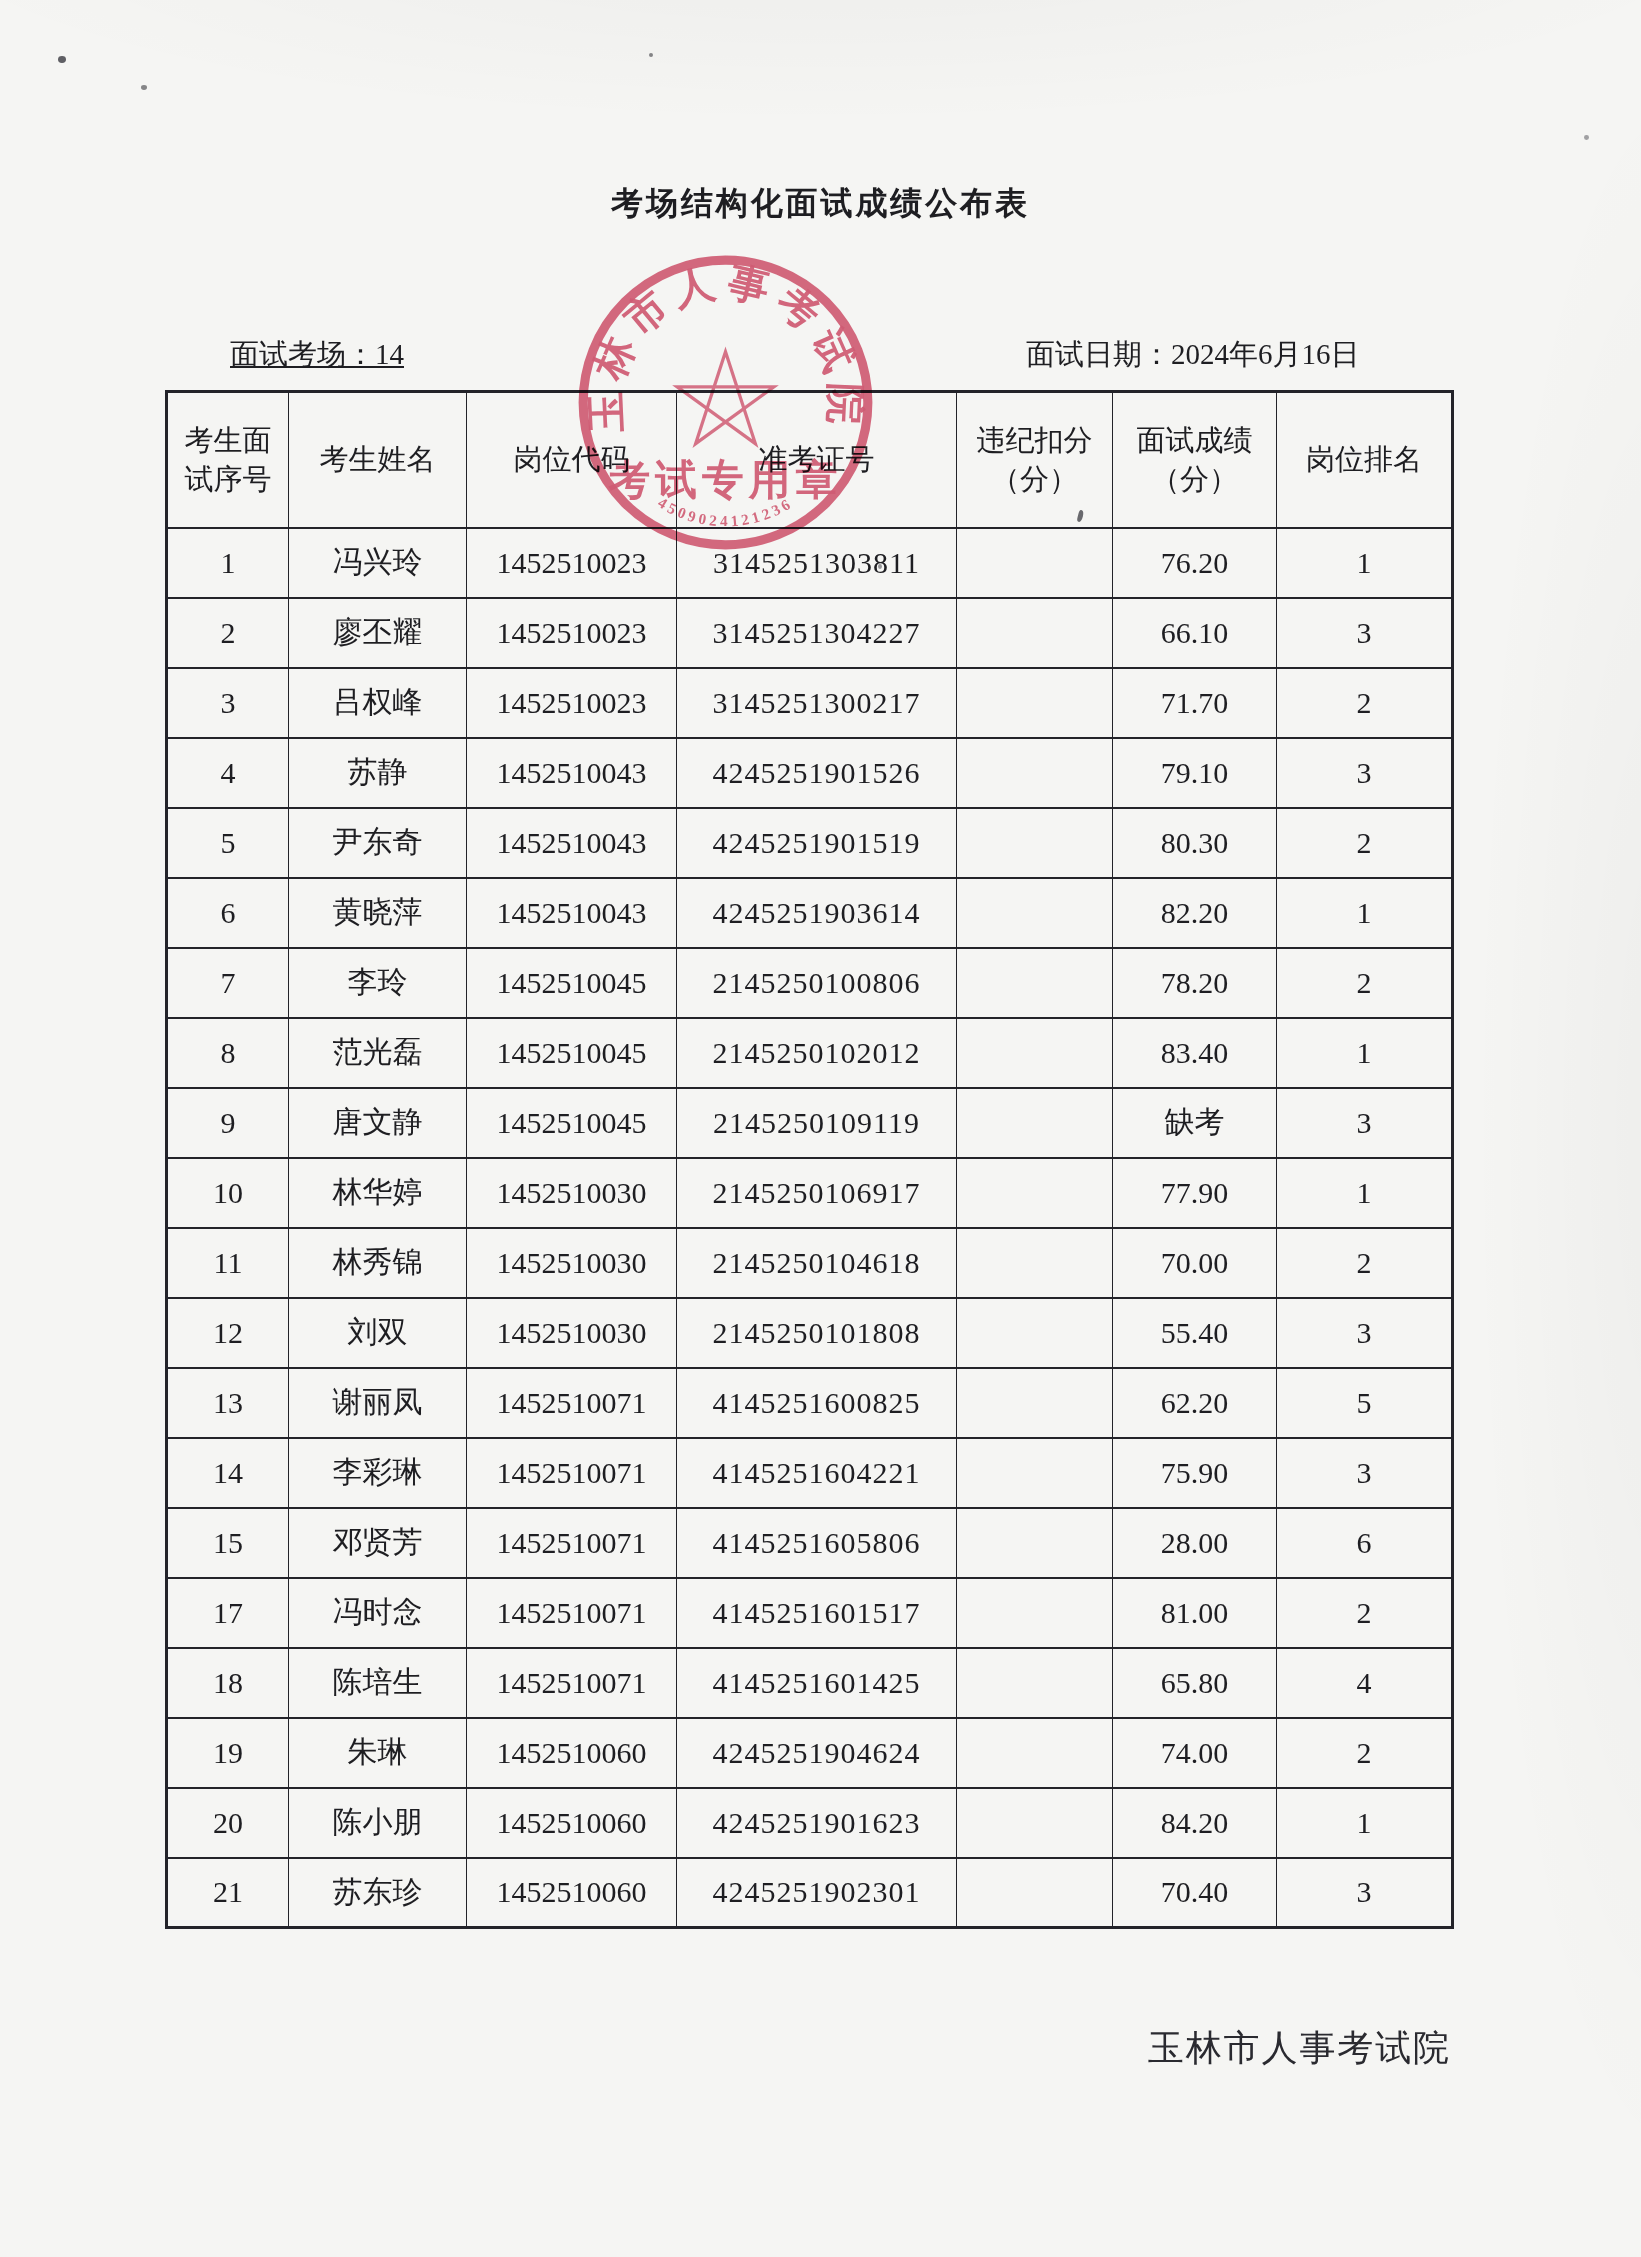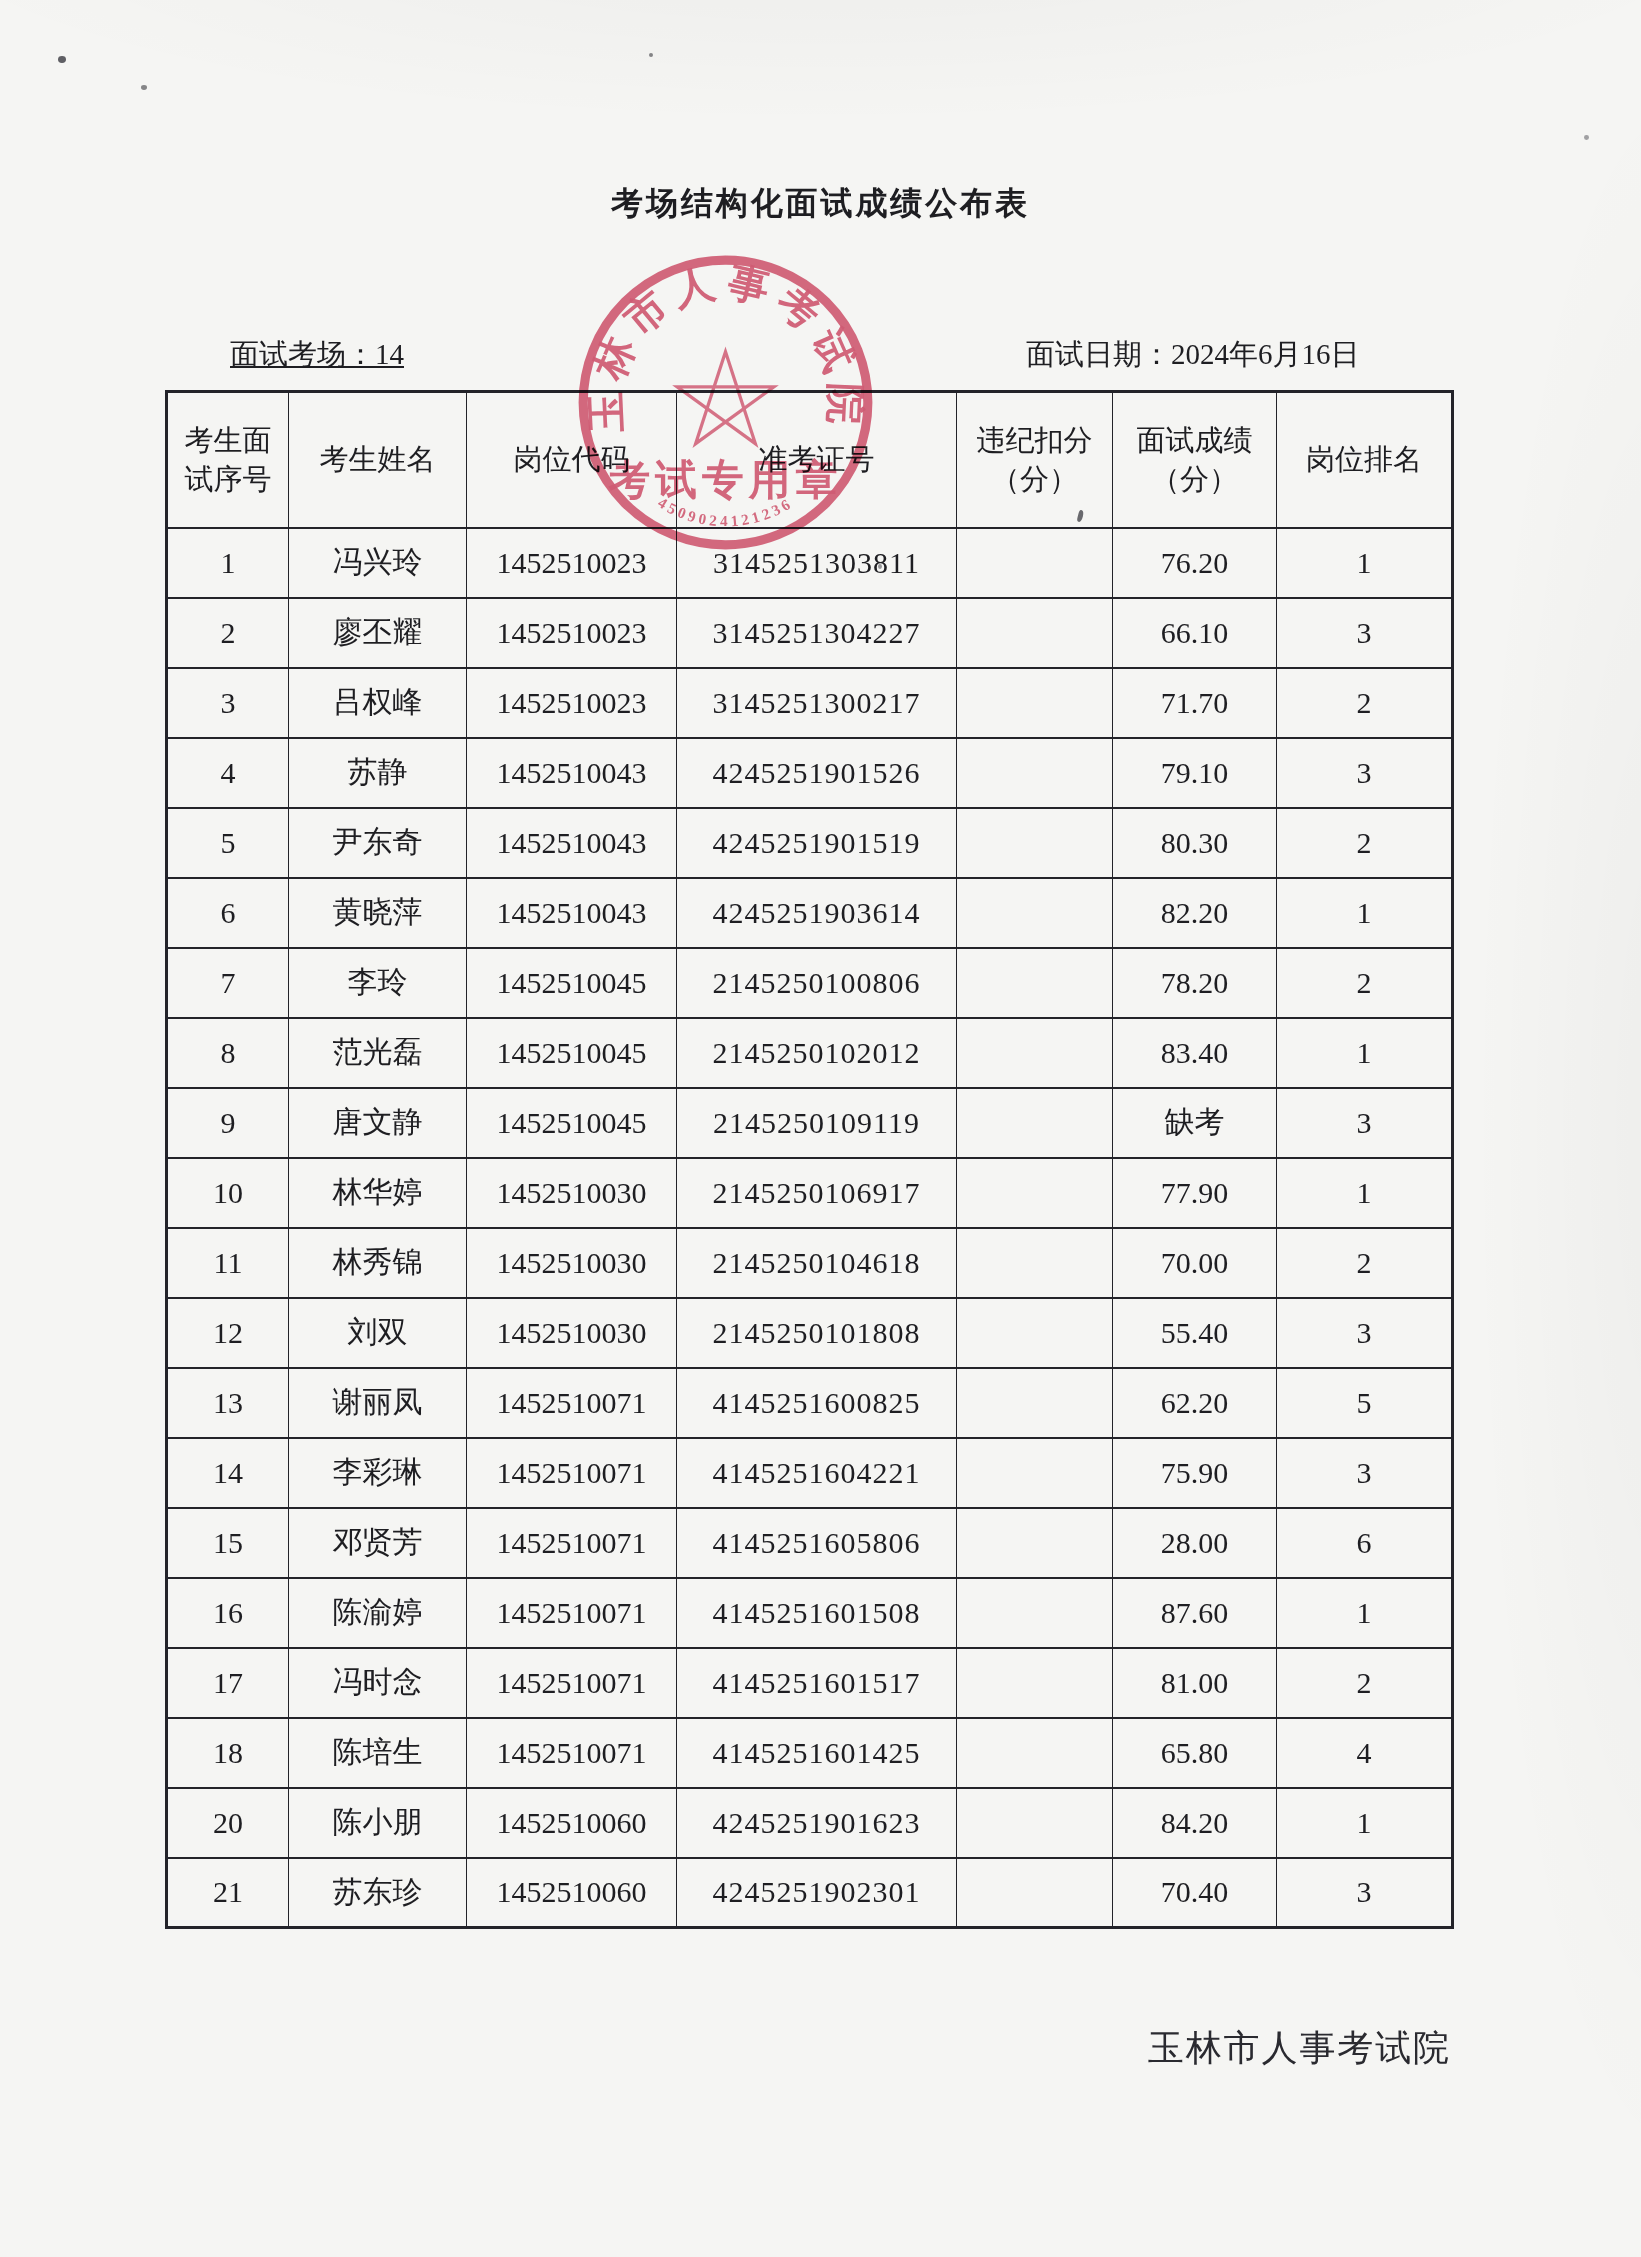--- a/index.html
+++ b/index.html
@@ -222,45 +222,45 @@
       <tr>
         <td class="cell-seq">15</td>
         <td class="cell-name">邓贤芳</td>
         <td class="cell-code">1452510071</td>
         <td class="cell-ticket">4145251605806</td>
         <td class="cell-deduction"></td>
         <td class="cell-score">28.00</td>
         <td class="cell-rank">6</td>
       </tr>
       <tr>
-        <td class="cell-seq">16</td>
-        <td class="cell-name">陈渝婷</td>
-        <td class="cell-code">1452510071</td>
-        <td class="cell-ticket">4145251601508</td>
-        <td class="cell-deduction"></td>
-        <td class="cell-score">87.60</td>
-        <td class="cell-rank">1</td>
-      </tr>
-      <tr>
         <td class="cell-seq">17</td>
         <td class="cell-name">冯时念</td>
         <td class="cell-code">1452510071</td>
         <td class="cell-ticket">4145251601517</td>
         <td class="cell-deduction"></td>
         <td class="cell-score">81.00</td>
         <td class="cell-rank">2</td>
       </tr>
       <tr>
         <td class="cell-seq">18</td>
         <td class="cell-name">陈培生</td>
         <td class="cell-code">1452510071</td>
         <td class="cell-ticket">4145251601425</td>
         <td class="cell-deduction"></td>
         <td class="cell-score">65.80</td>
         <td class="cell-rank">4</td>
+      </tr>
+      <tr>
+        <td class="cell-seq">19</td>
+        <td class="cell-name">朱琳</td>
+        <td class="cell-code">1452510060</td>
+        <td class="cell-ticket">4245251904624</td>
+        <td class="cell-deduction"></td>
+        <td class="cell-score">74.00</td>
+        <td class="cell-rank">2</td>
       </tr>
       <tr>
         <td class="cell-seq">20</td>
         <td class="cell-name">陈小朋</td>
         <td class="cell-code">1452510060</td>
         <td class="cell-ticket">4245251901623</td>
         <td class="cell-deduction"></td>
         <td class="cell-score">84.20</td>
         <td class="cell-rank">1</td>
       </tr>

